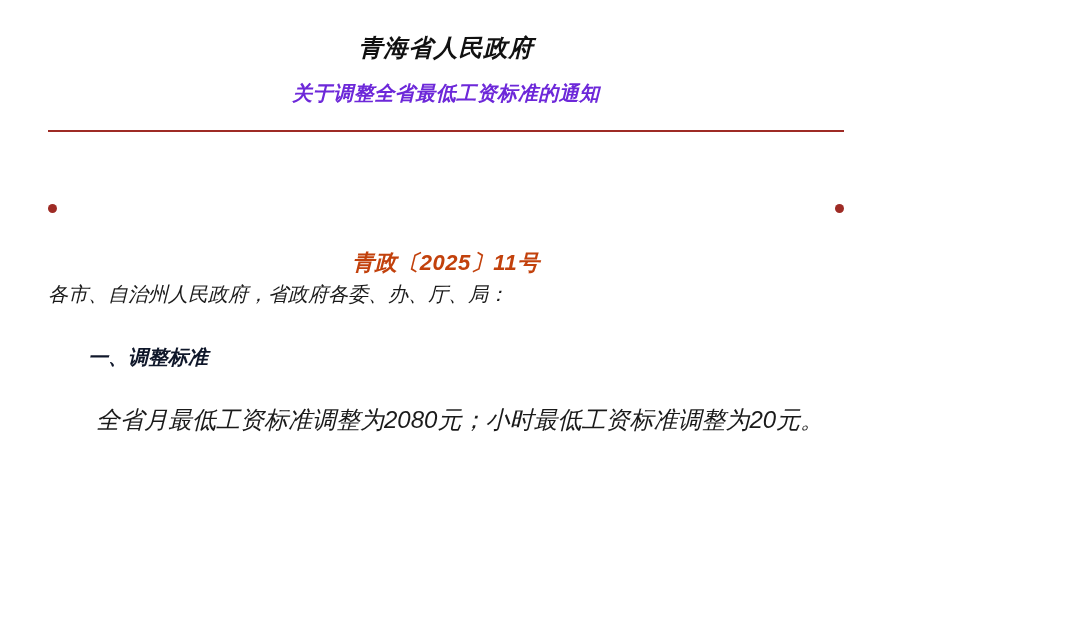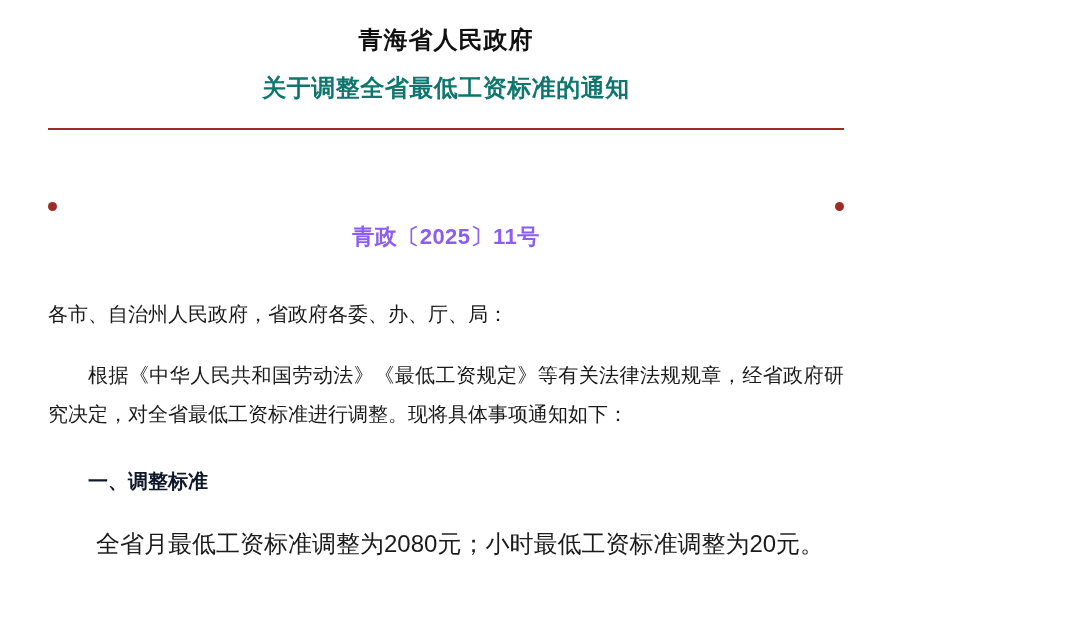--- a/index.html
+++ b/index.html
@@ -12,40 +12,41 @@
     height: 644px;
     font-family: "Liberation Sans", sans-serif;
     color: #1a1a1a;
     overflow: hidden;
   }
   .page {
     position: relative;
     width: 892px;
     height: 644px;
     box-sizing: border-box;
-    padding: 4px 48px;
+    padding: 12px 48px;
+    font-style: italic;
   }
   .doc-header {
     padding-top: 18px;
     text-align: center;
   }
   .org-title {
     font-size: 24px;
     font-weight: bold;
     letter-spacing: 1px;
     line-height: 1.5;
     color: #111111;
   }
   .doc-title {
-    font-size: 24px;
+    font-size: 20px;
     font-weight: bold;
     letter-spacing: 0.5px;
     line-height: 1.5;
     margin-top: 12px;
-    color: #0f766e;
+    color: #6d28d9;
   }
   .header-rule {
     margin-top: 22px;
     height: 2px;
     background: #9e2b25;
     width: 100%;
   }
   .dots-row {
     position: relative;
     height: 0;
@@ -58,27 +59,26 @@
     border-radius: 50%;
     background: #9e2b25;
   }
   .dot.left { left: 0px; }
   .dot.right { right: 0px; }
 
   .doc-number {
     text-align: center;
     font-size: 22px;
     font-weight: bold;
-    margin-top: 92px;
+    margin-top: 116px;
     letter-spacing: 0.5px;
-    color: #8b5cf6;
+    color: #c2410c;
   }
   .recipient {
     font-size: 20px;
-    margin-top: 46px;
     line-height: 1.6;
     color: #1a1a1a;
   }
   .para {
     font-size: 20px;
     line-height: 1.95;
     margin-top: 26px;
     text-align: justify;
     text-indent: 2em;
     color: #1a1a1a;
@@ -111,19 +111,18 @@
 
   <div class="dots-row">
     <span class="dot left"></span>
     <span class="dot right"></span>
   </div>
 
   <div class="doc-number">青政〔2025〕11号</div>
 
   <div class="recipient">各市、自治州人民政府，省政府各委、办、厅、局：</div>
 
-  <div class="para">根据《中华人民共和国劳动法》《最低工资规定》等有关法律法规规章，经省政府研究决定，对全省最低工资标准进行调整。现将具体事项通知如下：</div>
 
   <div class="section-head">一、调整标准</div>
 
   <div class="section-body">全省月最低工资标准调整为2080元；小时最低工资标准调整为20元。</div>
 
 </div>
 
 </body></html>

